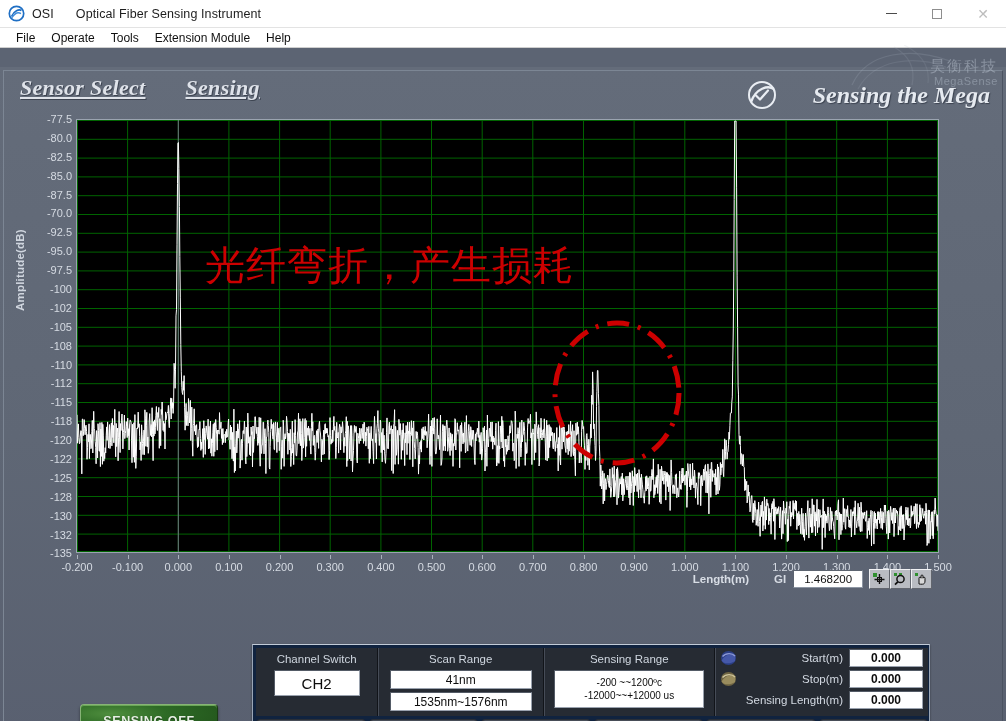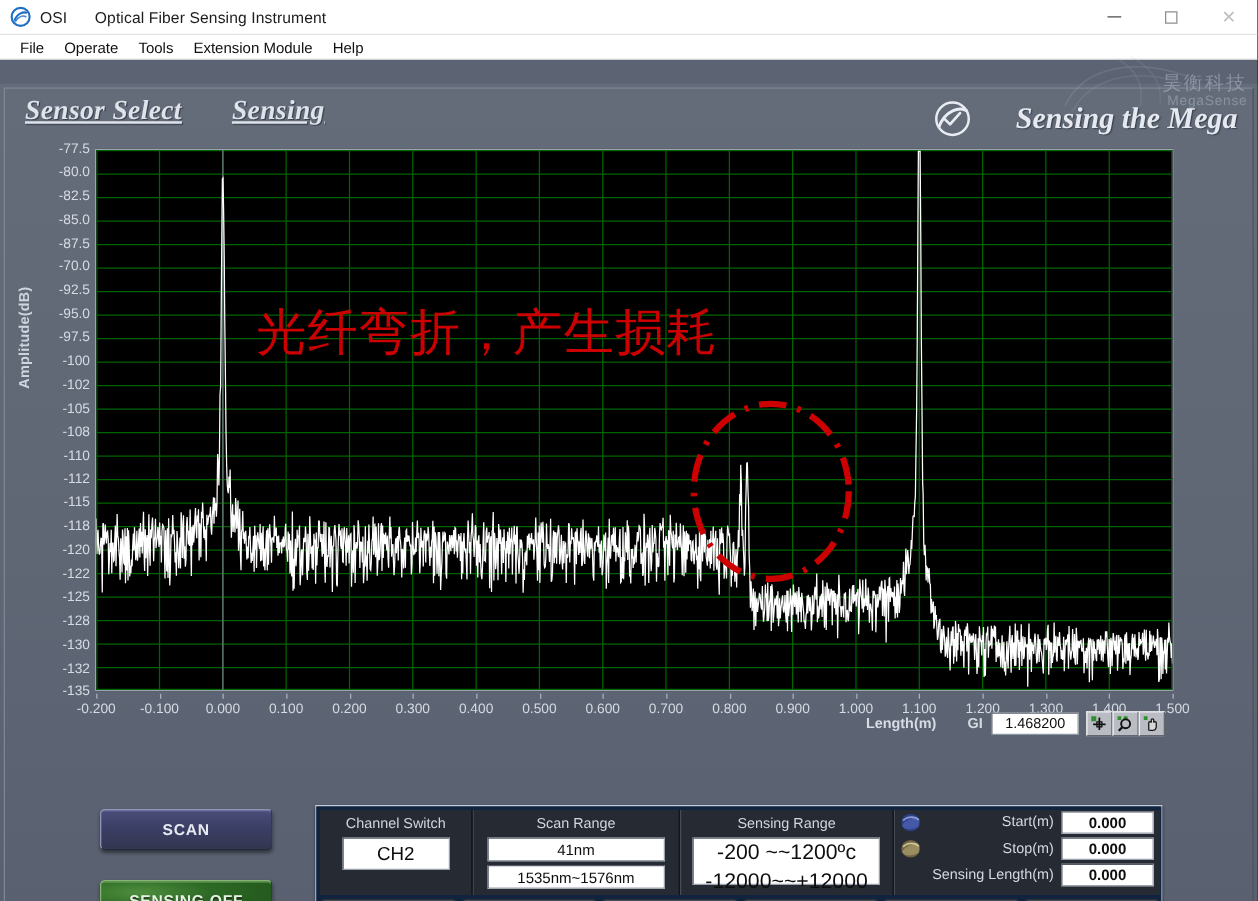--- a/index.html
+++ b/index.html
@@ -176,21 +176,21 @@
     font-size:12.5px; color:#0d0d0d; text-align:center;
     display:flex; align-items:center; justify-content:center;
     font-family:"Liberation Sans", sans-serif;
   }
   .g-channel { width:128px; }
   .g-channel .ro-field { width:86px; height:26px; font-size:15px; }
   .g-scan { width:174px; }
   .g-scan .ro-field { width:142px; height:19px; margin-bottom:3px; font-size:12px;}
   .g-sensing { width:179px; }
   .g-sensing .ro-field {
-    width:150px; height:38px; flex-direction:column; line-height:1.35; font-size:17px;justify-content:space-between;
+    width:150px; height:38px; flex-direction:column; line-height:1.35; font-size:10px;
   }
   .g-marks { width:223px; padding-top:0; }
   .mark-row { display:flex; align-items:center; width:100%; padding:0 5px; margin-bottom:2px; height:19px;}
   .knob { width:17px; height:16px; margin-right:4px; flex:0 0 auto; }
   .mark-label {
     flex:1; text-align:right; font-size:11.5px; color:#d3d9e2; padding-right:6px; white-space:nowrap;
   }
   .mark-val { width:74px; height:18px; font-weight:bold; font-size:12px;}
 
   
@@ -424,21 +424,20 @@
               <rect x="1" y="1" width="3" height="3" fill="#2f8f2f"></rect>
               <path d="M5 12 V6.2 a1 1 0 0 1 2 0 V4 a1 1 0 0 1 2 0 v2.2 a1 1 0 0 1 2 0 V9 c0 2.2-1 3.2-2.6 3.2H6.6z" fill="#d8d8d8" stroke="#111" stroke-width="1"></path>
             </svg>
           </span>
         </span>
       </div>
     </div>
 
     <div class="bottom">
 
-      <div class="btn-scan">SCAN</div>
       <div class="btn-sense">SENSING OFF</div>
 
       <div class="tabgroup">
         <div class="tabpage">
 
           <div class="group g-channel">
             <div class="group-title">Channel Switch</div>
             <div class="ro-field">CH2</div>
           </div>
 

